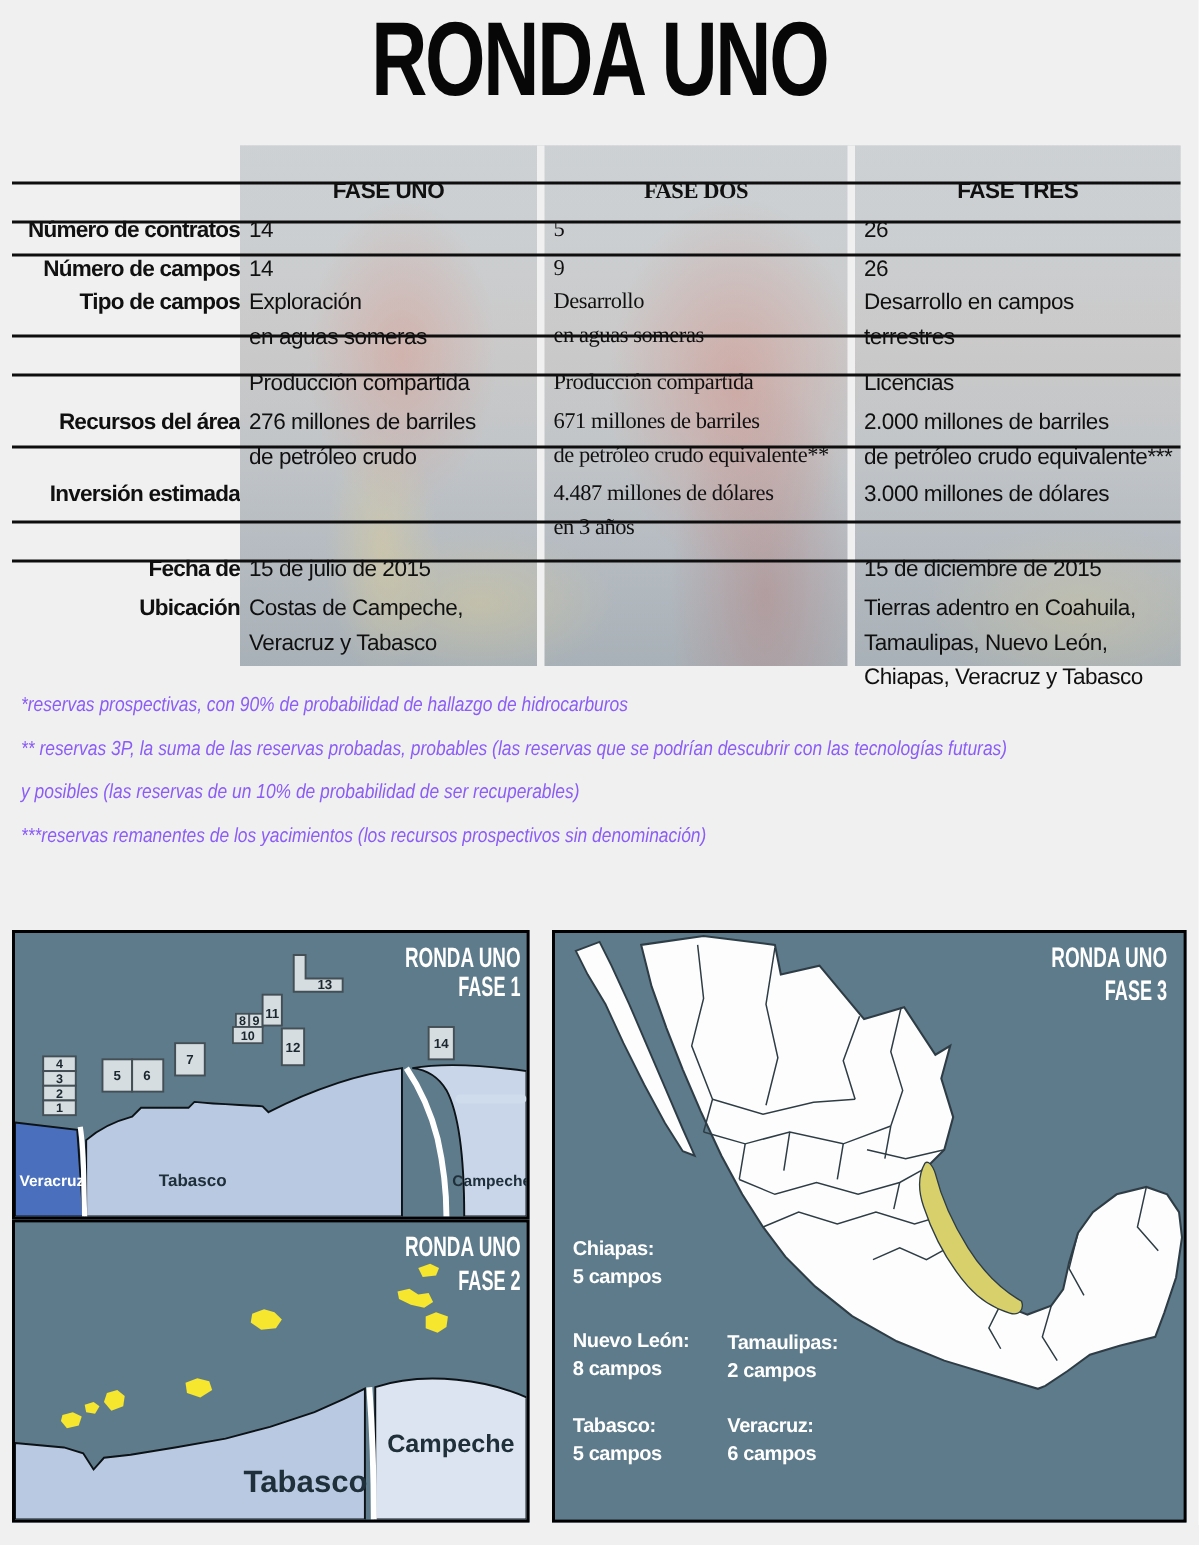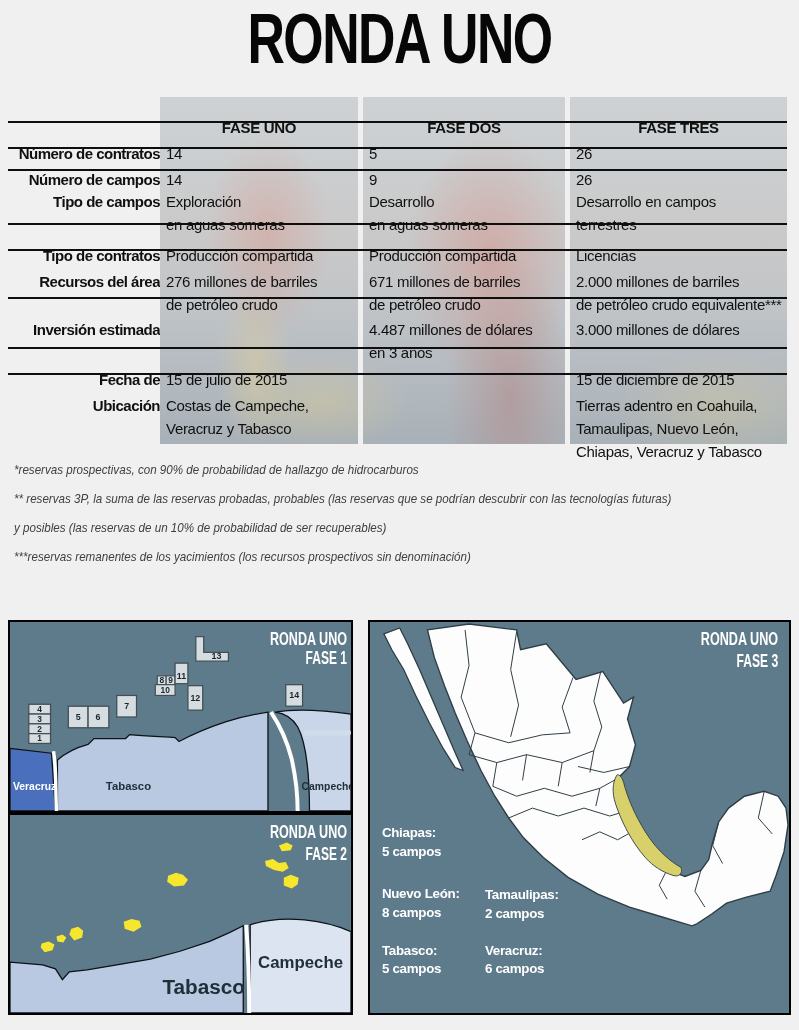--- a/index.html
+++ b/index.html
@@ -26,26 +26,26 @@
   .col-gap{position:absolute;top:0;width:5px;height:347px;background:#f0f0f1;}
   .gap1{left:350px;} .gap2{left:557px;}
   .row-line{position:absolute;left:0;width:779px;height:2px;background:#0e0e0e;}
   .tgrid{position:absolute;left:0;top:18px;width:779px;height:347px;display:grid;
          grid-template-columns:152px 198px 5px 202px 5px 217px;
          grid-template-rows:25px 26px 22px 54px 26px 48px 50px 26px 70px;}
   .cell{overflow:hidden;}
   .th{font-weight:bold;font-size:15px;letter-spacing:-0.3px;text-align:center;line-height:24px;padding-top:1px;}
   .lbl{font-weight:bold;font-size:15px;letter-spacing:-0.5px;line-height:23px;padding:2px 0 0 2px;white-space:pre-line;text-align:right;}
   .val{font-size:15px;letter-spacing:-0.3px;line-height:23px;padding:2px 0 0 6px;white-space:pre-line;}
-  .cl{grid-column:1;} .c1{grid-column:2;} .c2{grid-column:4;} .c3{grid-column:6;}
+  .cl{grid-column:1;} .c1{grid-column:2;} .c2{grid-column:4;font-family:Liberation Serif, serif;} .c3{grid-column:6;}
   .gr1{grid-row:1;} .gr2{grid-row:2;} .gr3{grid-row:3;} .gr4{grid-row:4;} .gr5{grid-row:5;}
   .gr6{grid-row:6;} .gr7{grid-row:7;} .gr8{grid-row:8;} .gr9{grid-row:9;}
 
   
-  .footnotes{position:absolute;left:14px;top:455px;width:780px;font-style:italic;font-size:13.5px;color:#404040;}
+  .footnotes{position:absolute;left:14px;top:455px;width:780px;font-style:italic;font-size:13.5px;color:#8b5cf6;}
   .fn{height:29px;line-height:29px;white-space:nowrap;transform:scaleX(0.86);transform-origin:left top;}
 
   
   .map-panel{position:absolute;border:2px solid #000;box-sizing:border-box;background:#5e7b8b;}
   .fase1{left:8px;top:620px;width:345px;height:193px;}
   .fase2{left:8px;top:813px;width:345px;height:202px;}
   .fase3{left:368px;top:620px;width:423px;height:395px;}
   .map-panel svg{display:block;width:100%;height:100%;}
   .map-title{fill:#ffffff;font-weight:bold;font-size:19px;font-family:"Liberation Sans",sans-serif;}
   .blk-num{fill:#1a272e;font-weight:bold;font-size:9px;text-anchor:middle;font-family:"Liberation Sans",sans-serif;}
@@ -93,21 +93,20 @@
       <div class="cell val c3 gr3">26</div>
 
       <div class="cell lbl cl gr4">Tipo de campos</div>
       <div class="cell val c1 gr4">Exploración
 en aguas someras</div>
       <div class="cell val c2 gr4">Desarrollo
 en aguas someras</div>
       <div class="cell val c3 gr4">Desarrollo en campos
 terrestres</div>
 
-      <div class="cell lbl cl gr5">Tipo de contratos</div>
       <div class="cell val c1 gr5">Producción compartida</div>
       <div class="cell val c2 gr5">Producción compartida</div>
       <div class="cell val c3 gr5">Licencias</div>
 
       <div class="cell lbl cl gr6">Recursos del área</div>
       <div class="cell val c1 gr6">276 millones de barriles
 de petróleo crudo equivalente*</div>
       <div class="cell val c2 gr6">671 millones de barriles
 de petróleo crudo equivalente**</div>
       <div class="cell val c3 gr6">2.000 millones de barriles

